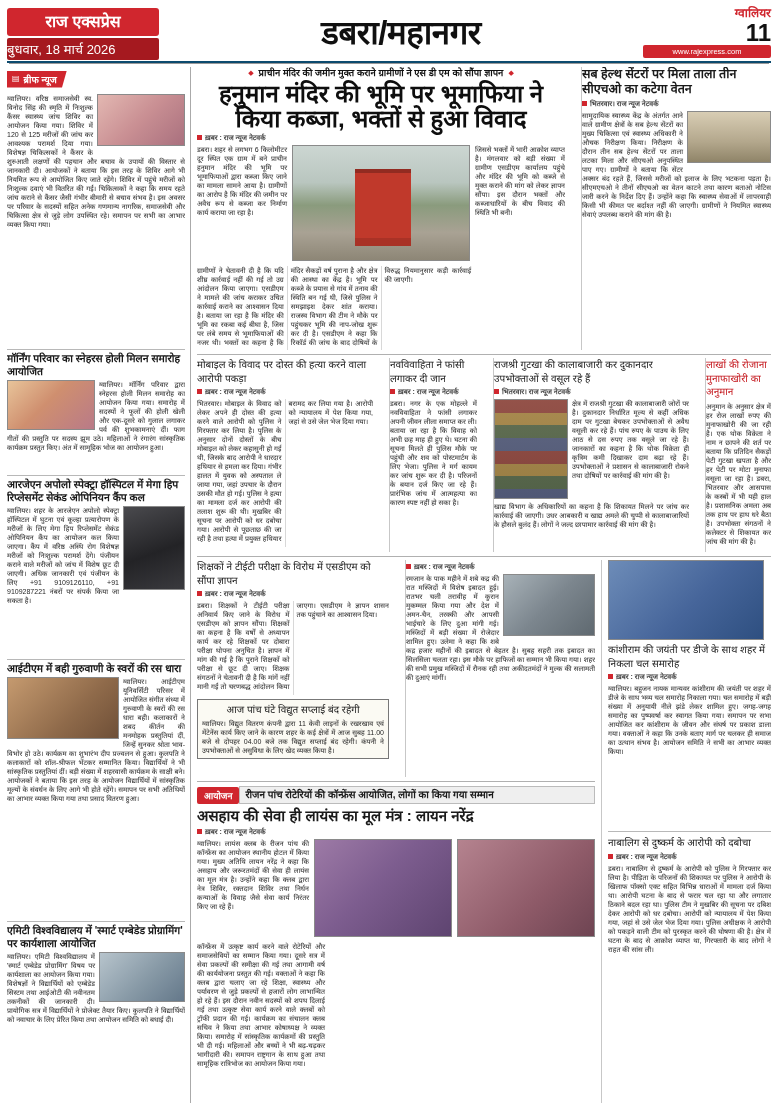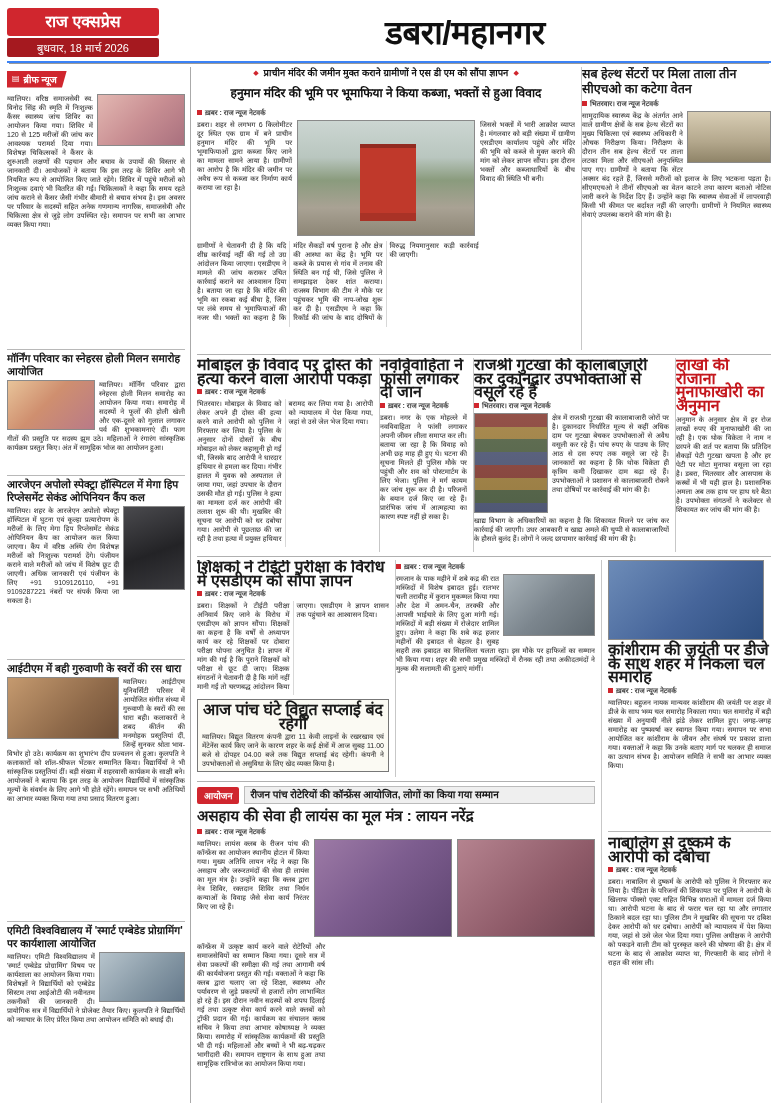--- a/index.html
+++ b/index.html
@@ -1,52 +1,52 @@
 <!DOCTYPE html>
 <html><head>
 <meta charset="utf-8">
 <style>
   *{margin:0;padding:0;box-sizing:border-box}
   html,body{background:#e8e8e8}
   body{font-family:"Liberation Sans","DejaVu Sans",sans-serif;color:#1a1a1a}
   .page{width:778px;height:1108px;background:#fff;margin:0 auto;padding:5px 7px;overflow:hidden;position:relative}
 
   
-  .masthead{display:flex;align-items:stretch;height:58px;border-bottom:2px solid #3b82f6;box-shadow:0 3px 0 -2px #999;margin-bottom:4px}
+  .masthead{display:flex;align-items:stretch;height:58px;border-bottom:2px solid #0c4a6e;box-shadow:0 3px 0 -2px #999;margin-bottom:4px}
   .mh-left{width:152px;display:flex;flex-direction:column;justify-content:flex-start;gap:2px;padding-top:3px}
   .logo{background:#d0262e;color:#fff;font-weight:bold;font-size:16px;line-height:20px;text-align:center;padding:4px 2px;border-radius:3px}
-  .date-strip{background:#a5191f;color:#fff;font-size:11px;text-align:center;padding:2px 0;border-radius:2px}
+  .date-strip{background:#a5191f;color:#fff;font-size:13px;text-align:left;padding:2px 0;border-radius:2px}
   .mh-center{flex:1;display:flex;align-items:center;justify-content:center}
   .section-title{font-size:33px;line-height:36px;font-weight:bold;color:#101010;letter-spacing:-.5px}
   .mh-right{width:128px;display:flex;flex-direction:column;align-items:flex-end;padding-top:2px}
   .edition{color:#d0262e;font-weight:bold;font-size:12px;line-height:13px}
   .pageno{font-size:24px;font-weight:bold;line-height:25px;color:#111}
   .site-strip{background:#d0262e;color:#fff;font-size:7.5px;padding:2px 5px;border-radius:2px;width:100%;text-align:center}
 
   
   .content{display:flex;gap:6px;height:1036px}
   article,section{overflow:hidden}
   .txt{font-size:7px;line-height:9px;text-align:justify;color:#1f1f1f}
   .c2{column-count:2;column-gap:7px;column-rule:1px solid #d8d8d8;column-fill:auto}
   .c3{column-count:3;column-gap:7px;column-rule:1px solid #d8d8d8;column-fill:auto}
   .c4{column-count:4;column-gap:7px;column-rule:1px solid #d8d8d8;column-fill:auto}
   .byline{display:flex;align-items:center;gap:3px;font-size:7px;font-weight:bold;color:#444;margin:2px 0 3px}
   .by-mark{width:5px;height:5px;background:#d0262e;display:inline-block}
   .photo{background:#999;border:1px solid #8a8a8a;position:relative;overflow:hidden;flex:none}
   .fr{float:right;margin:0 0 3px 4px}
   .fl{float:left;margin:0 4px 3px 0}
-  .vsep{display:flex;gap:6px}
+  .vsep{display:flex;gap:16px}
   .vsep>*+*{border-left:1px solid #c7c7c7;padding-left:0}
   .rule-b{border-bottom:1px solid #b8b8b8;padding-bottom:4px;margin-bottom:4px}
 
   
-  .h-main{font-size:12px;line-height:25px;font-weight:bold;text-align:center;color:#0e0e0e}
+  .h-main{font-size:24px;line-height:25px;font-weight:bold;text-align:center;color:#0e0e0e}
   .h-xl{font-size:15px;line-height:19px;font-weight:bold}
   .h-md{font-size:12.5px;line-height:15px;font-weight:bold}
-  .h-sm{font-size:16px;line-height:13.5px;font-weight:bold}
+  .h-sm{font-size:10px;line-height:13.5px;font-weight:normal}
   .h-bn{font-size:10.5px;line-height:13px;font-weight:bold;margin-bottom:2px}
   .h-red{color:#c4161c}
   .kicker{font-size:9.5px;line-height:12px;font-weight:bold;text-align:center;color:#111;margin-bottom:2px}
   .kicker::before,.kicker::after{content:"◆";color:#d0262e;font-size:7px;margin:0 5px;vertical-align:1px}
 
   
   .left-col{width:184px;flex:none;border-right:1px solid #aaa;padding-right:5px}
   .bn-label{background:#d0262e;color:#fff;font-weight:bold;font-size:9.5px;display:inline-flex;align-items:center;gap:4px;padding:2px 10px 2px 5px;margin-bottom:4px;clip-path:polygon(0 0,100% 0,92% 100%,0 100%)}
   .bn-ico{font-size:8px;line-height:8px;color:#fff}
   .bn{border-bottom:1px solid #b8b8b8;padding:2px 0 3px;}
@@ -62,21 +62,21 @@
 
   .temple{flex:1}
   .t-mid{display:flex;gap:5px;height:118px;margin:2px 0 3px}
   .t-mid .txt{flex:1}
   .ph-temple{background:linear-gradient(180deg,#ccd6d2 0%,#b9c6bf 32%,#8a9b7d 52%,#a9a294 76%,#8d8676 100%)}
   .temple-shape{position:absolute;left:35%;top:20%;width:32%;height:68%;background:#c0392b;border-top:4px solid #922b21;box-shadow:inset 0 -8px 0 #a93226}
 
   .power-box{border:1px solid #777;background:#fbfaf3;padding:3px 4px;margin-top:4px}
   .power-box .h-sm{text-align:center;margin-bottom:2px}
 
-  .tag-row{display:flex;align-items:center;gap:5px;margin-bottom:2px}
+  .tag-row{display:flex;align-items:center;margin-bottom:2px}
   .red-tag{background:#d0262e;color:#fff;font-weight:bold;font-size:9px;padding:2px 7px;border-radius:2px;flex:none}
   .strip-head{flex:1;background:#efefef;border:1px solid #bbb;font-size:10px;line-height:12px;font-weight:bold;padding:2px 5px}
 
   .lions-mid{display:flex;gap:5px;height:100px;margin:2px 0 3px}
   .lions-mid .txt{flex:1}
 
   
   .ph-pink{background:linear-gradient(135deg,#e3b8b2 0%,#c98f93 50%,#a9707e 100%)}
   .ph-holi{background:linear-gradient(135deg,#e8c49a 0%,#cf8f6f 45%,#b97a88 100%)}
   .ph-dark{background:linear-gradient(160deg,#4a4a4e 0%,#232326 55%,#3a3a3e 100%)}
@@ -95,20 +95,25 @@
 <div class="page">
 
   <header class="masthead">
     <div class="mh-left">
       <div class="logo">राज एक्सप्रेस</div>
       <div class="date-strip">बुधवार, 18 मार्च 2026</div>
     </div>
     <div class="mh-center">
       <h1 class="section-title">डबरा/महानगर</h1>
     </div>
+    <div class="mh-right">
+      <div class="edition">ग्वालियर</div>
+      <div class="pageno">11</div>
+      <div class="site-strip">www.rajexpress.com</div>
+    </div>
   </header>
 
   <div class="content">
 
     <aside class="left-col">
       <div class="bn-label">
         <span class="bn-ico">▤</span>
         <span>ब्रीफ न्यूज</span>
       </div>
 

